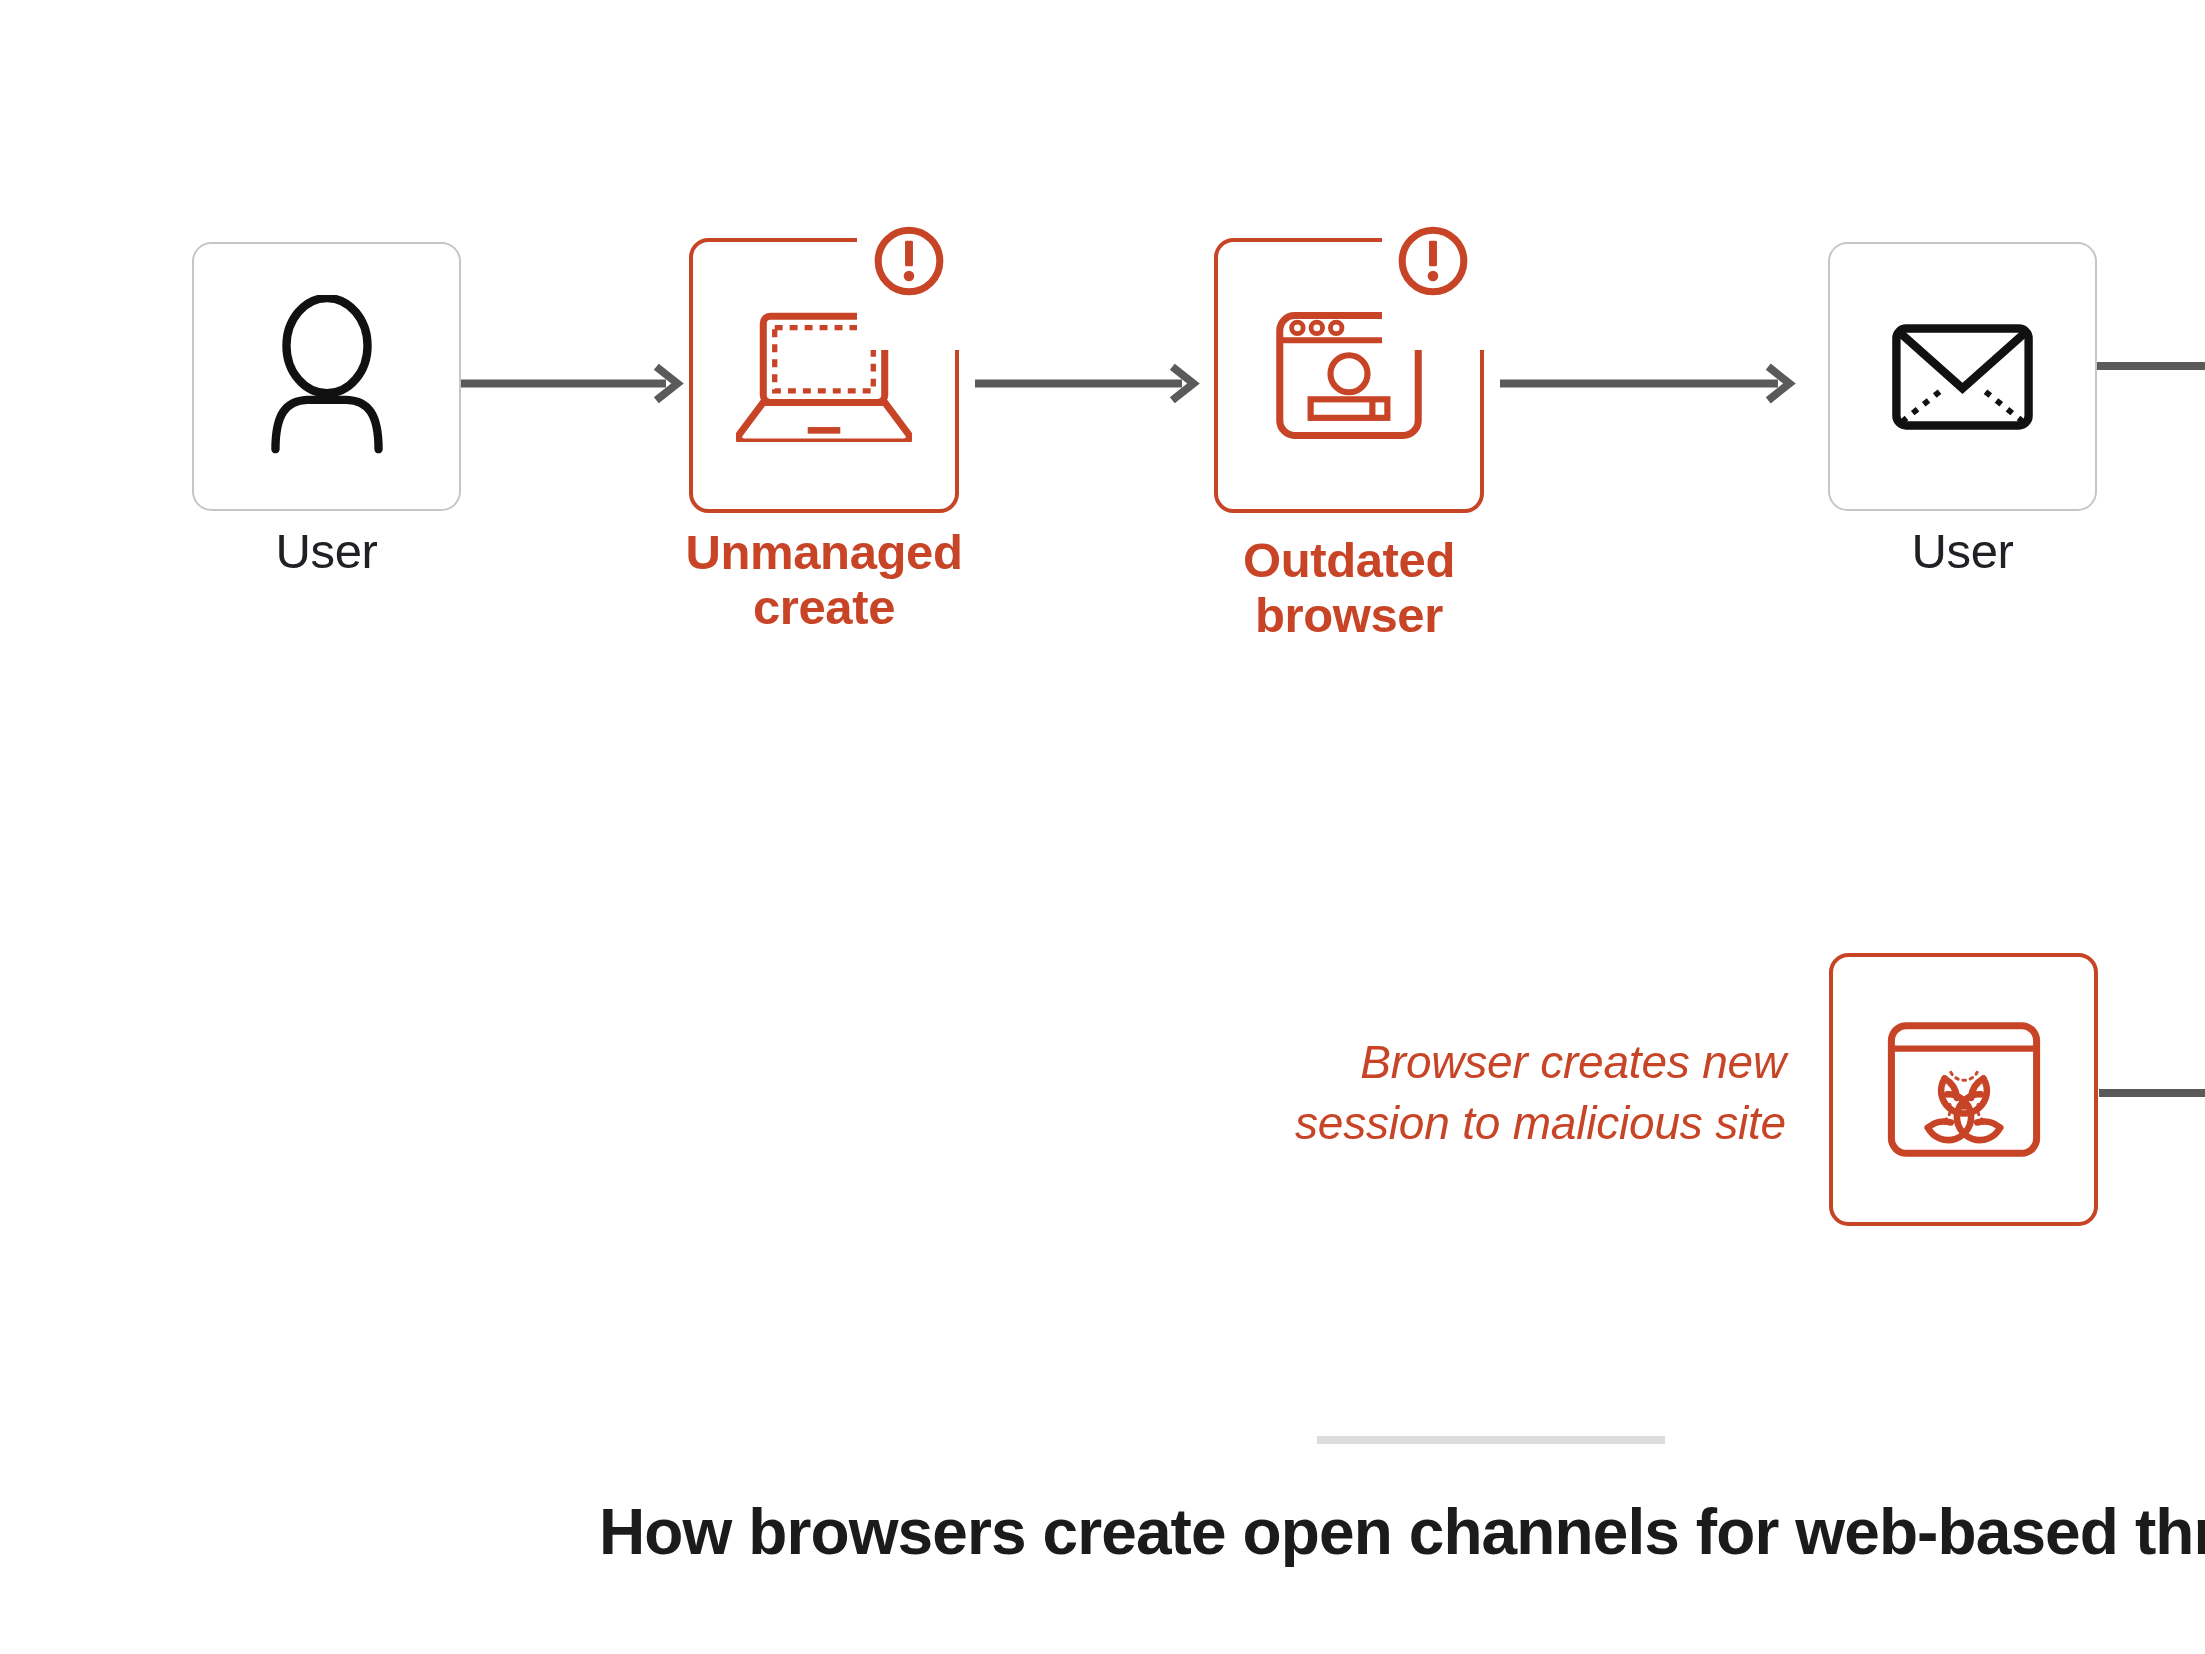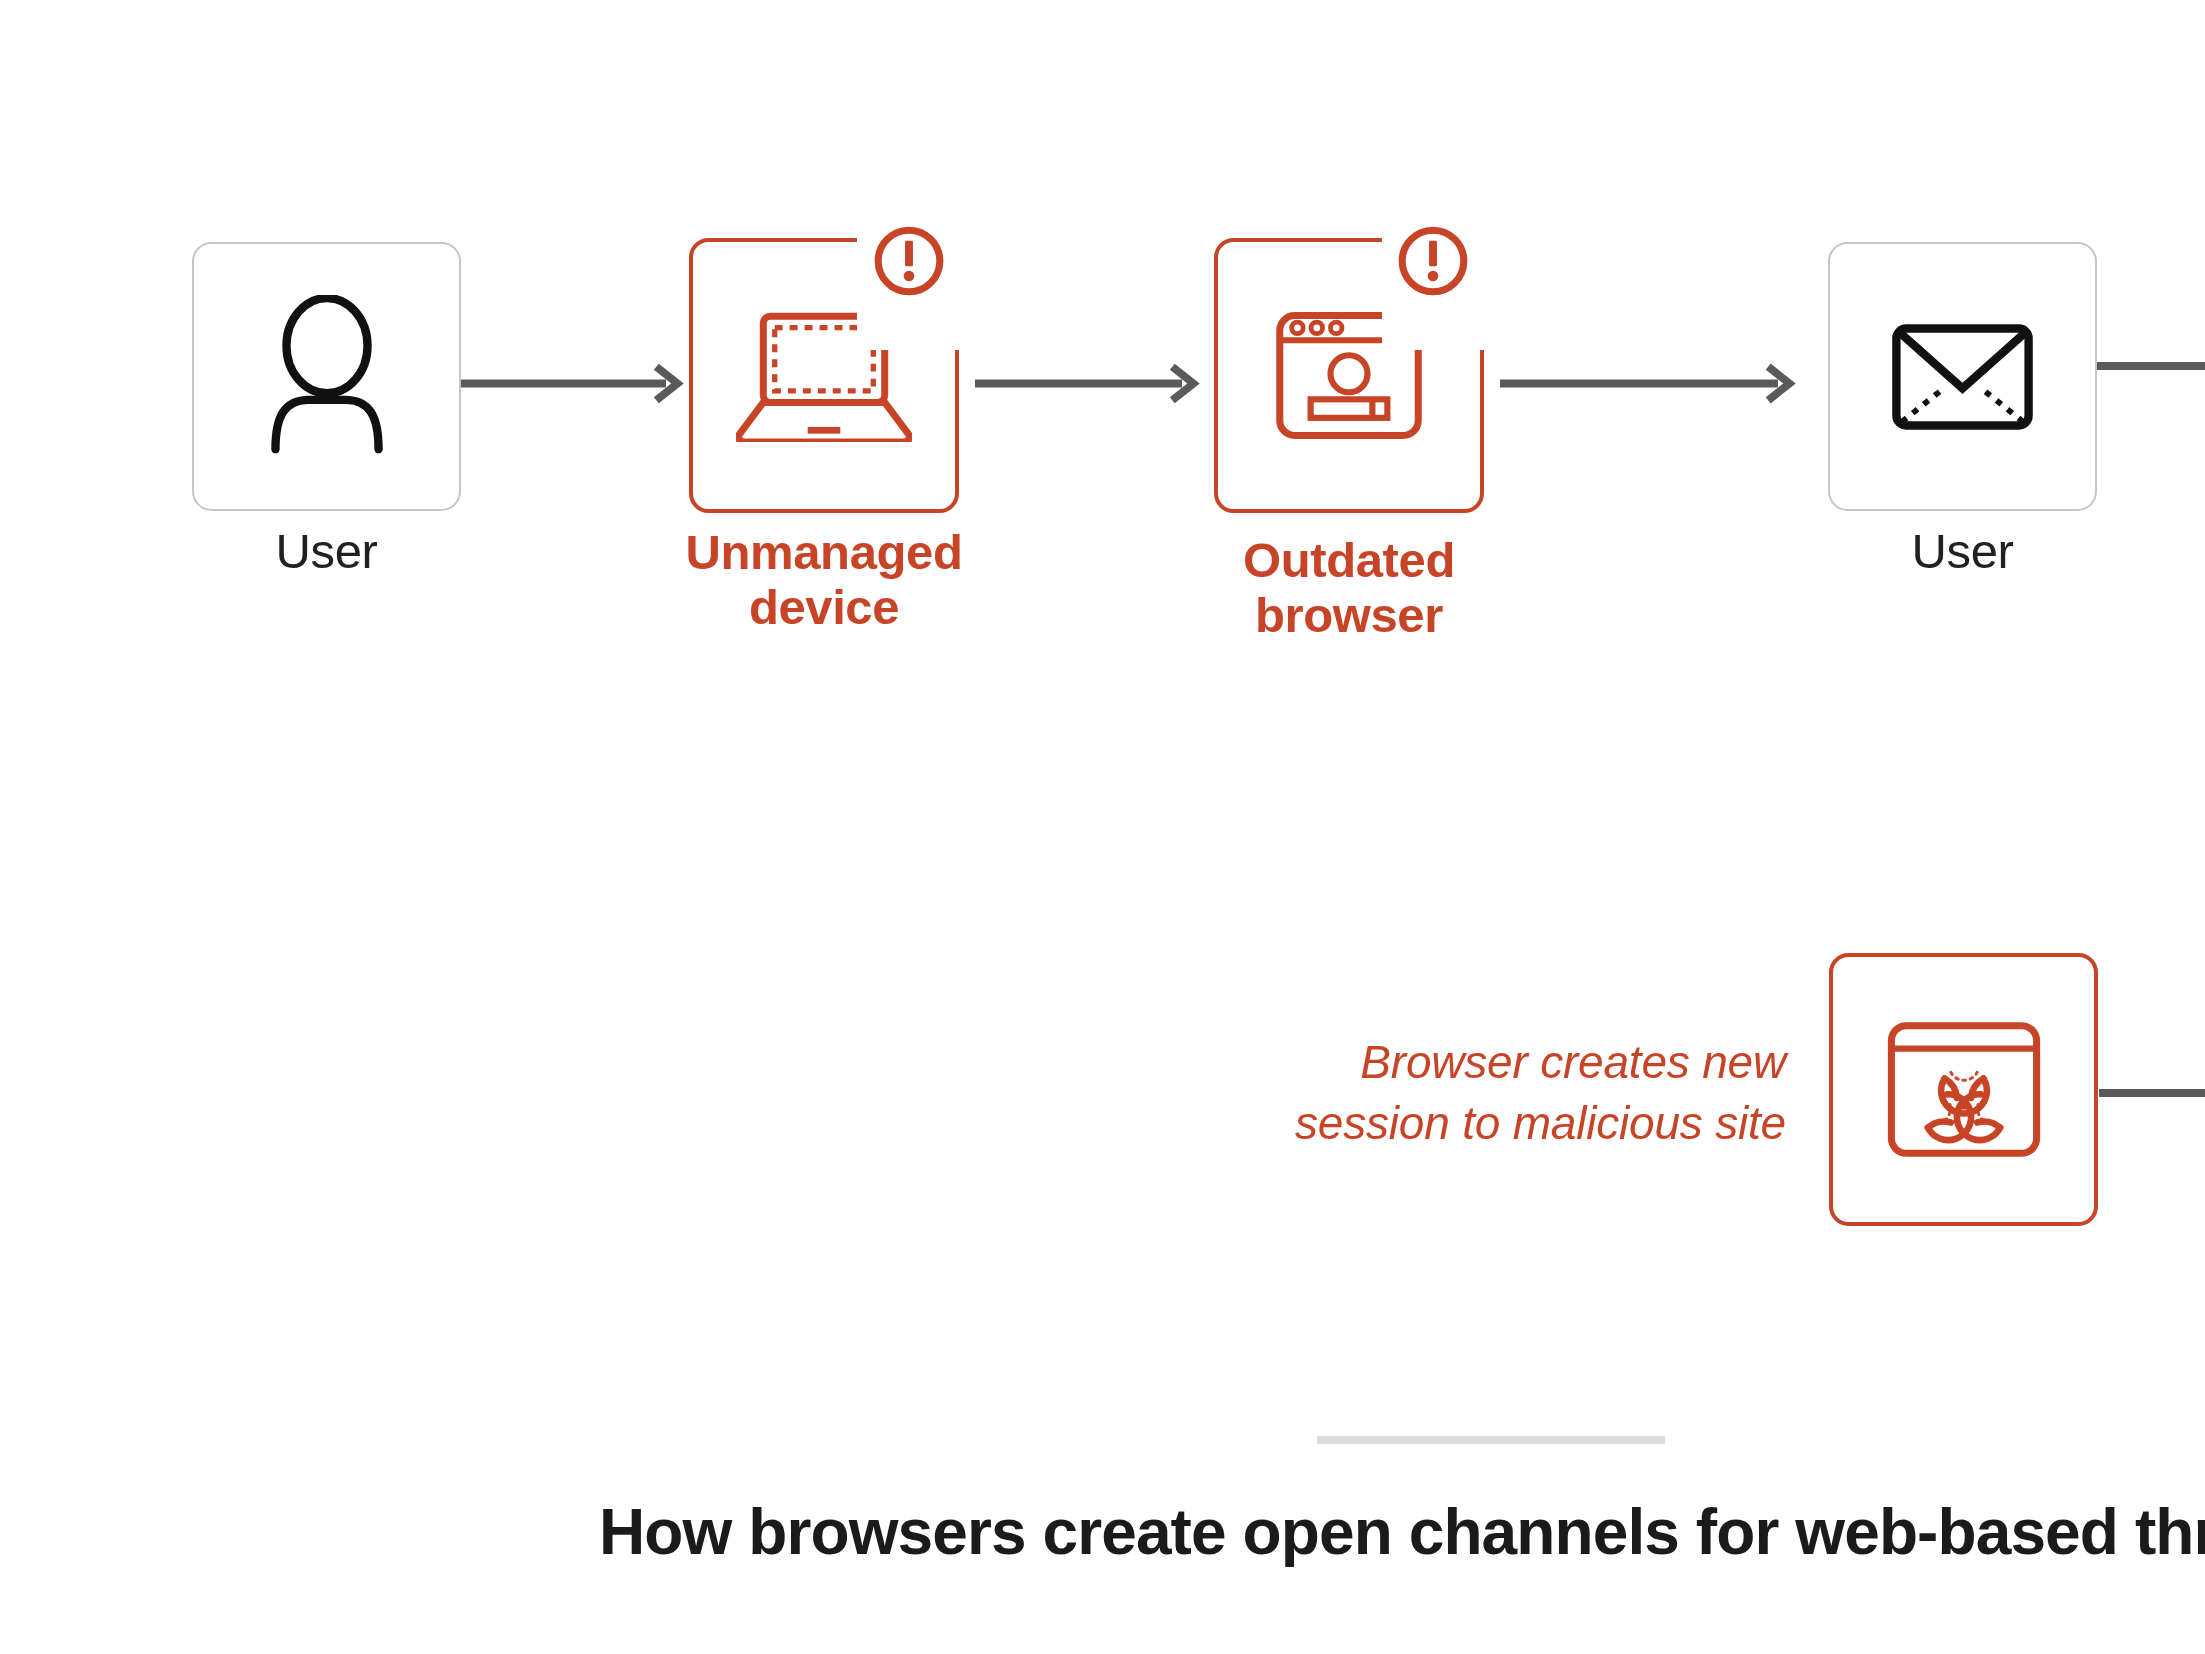--- a/index.html
+++ b/index.html
@@ -156,21 +156,21 @@
 
   <div class="border-gap" style="left:857px; top:231px; width:110px; height:119px;"></div>
   <div class="warn-badge" style="left:872px; top:224px;">
     <svg width="74" height="74" viewBox="0 0 168 168">
       <circle cx="84" cy="84" r="70" fill="none" stroke="#C74427" stroke-width="16"></circle>
       <rect x="75" y="38" width="18" height="58" rx="3" fill="#C74427"></rect>
       <circle cx="84" cy="118" r="12" fill="#C74427"></circle>
     </svg>
   </div>
   <div class="node-label danger" style="left:665px; top:525px; width:318px;">Unmanaged
-device</div>
+create</div>
 
   <div class="card danger" style="left:1214px; top:238px; width:270px; height:275px;">
     <div class="card-icon">
       <svg width="146" height="127" viewBox="0 0 330 288">
         <rect x="8" y="8" width="314" height="272" rx="34" ry="34" fill="none" stroke="#C74427" stroke-width="16"></rect>
         <line x1="8" y1="64" x2="322" y2="64" stroke="#C74427" stroke-width="14"></line>
         <circle cx="48" cy="36" r="13" fill="none" stroke="#C74427" stroke-width="11"></circle>
         <circle cx="92" cy="36" r="13" fill="none" stroke="#C74427" stroke-width="11"></circle>
         <circle cx="136" cy="36" r="13" fill="none" stroke="#C74427" stroke-width="11"></circle>
         <circle cx="165" cy="140" r="42" fill="none" stroke="#C74427" stroke-width="14"></circle>

